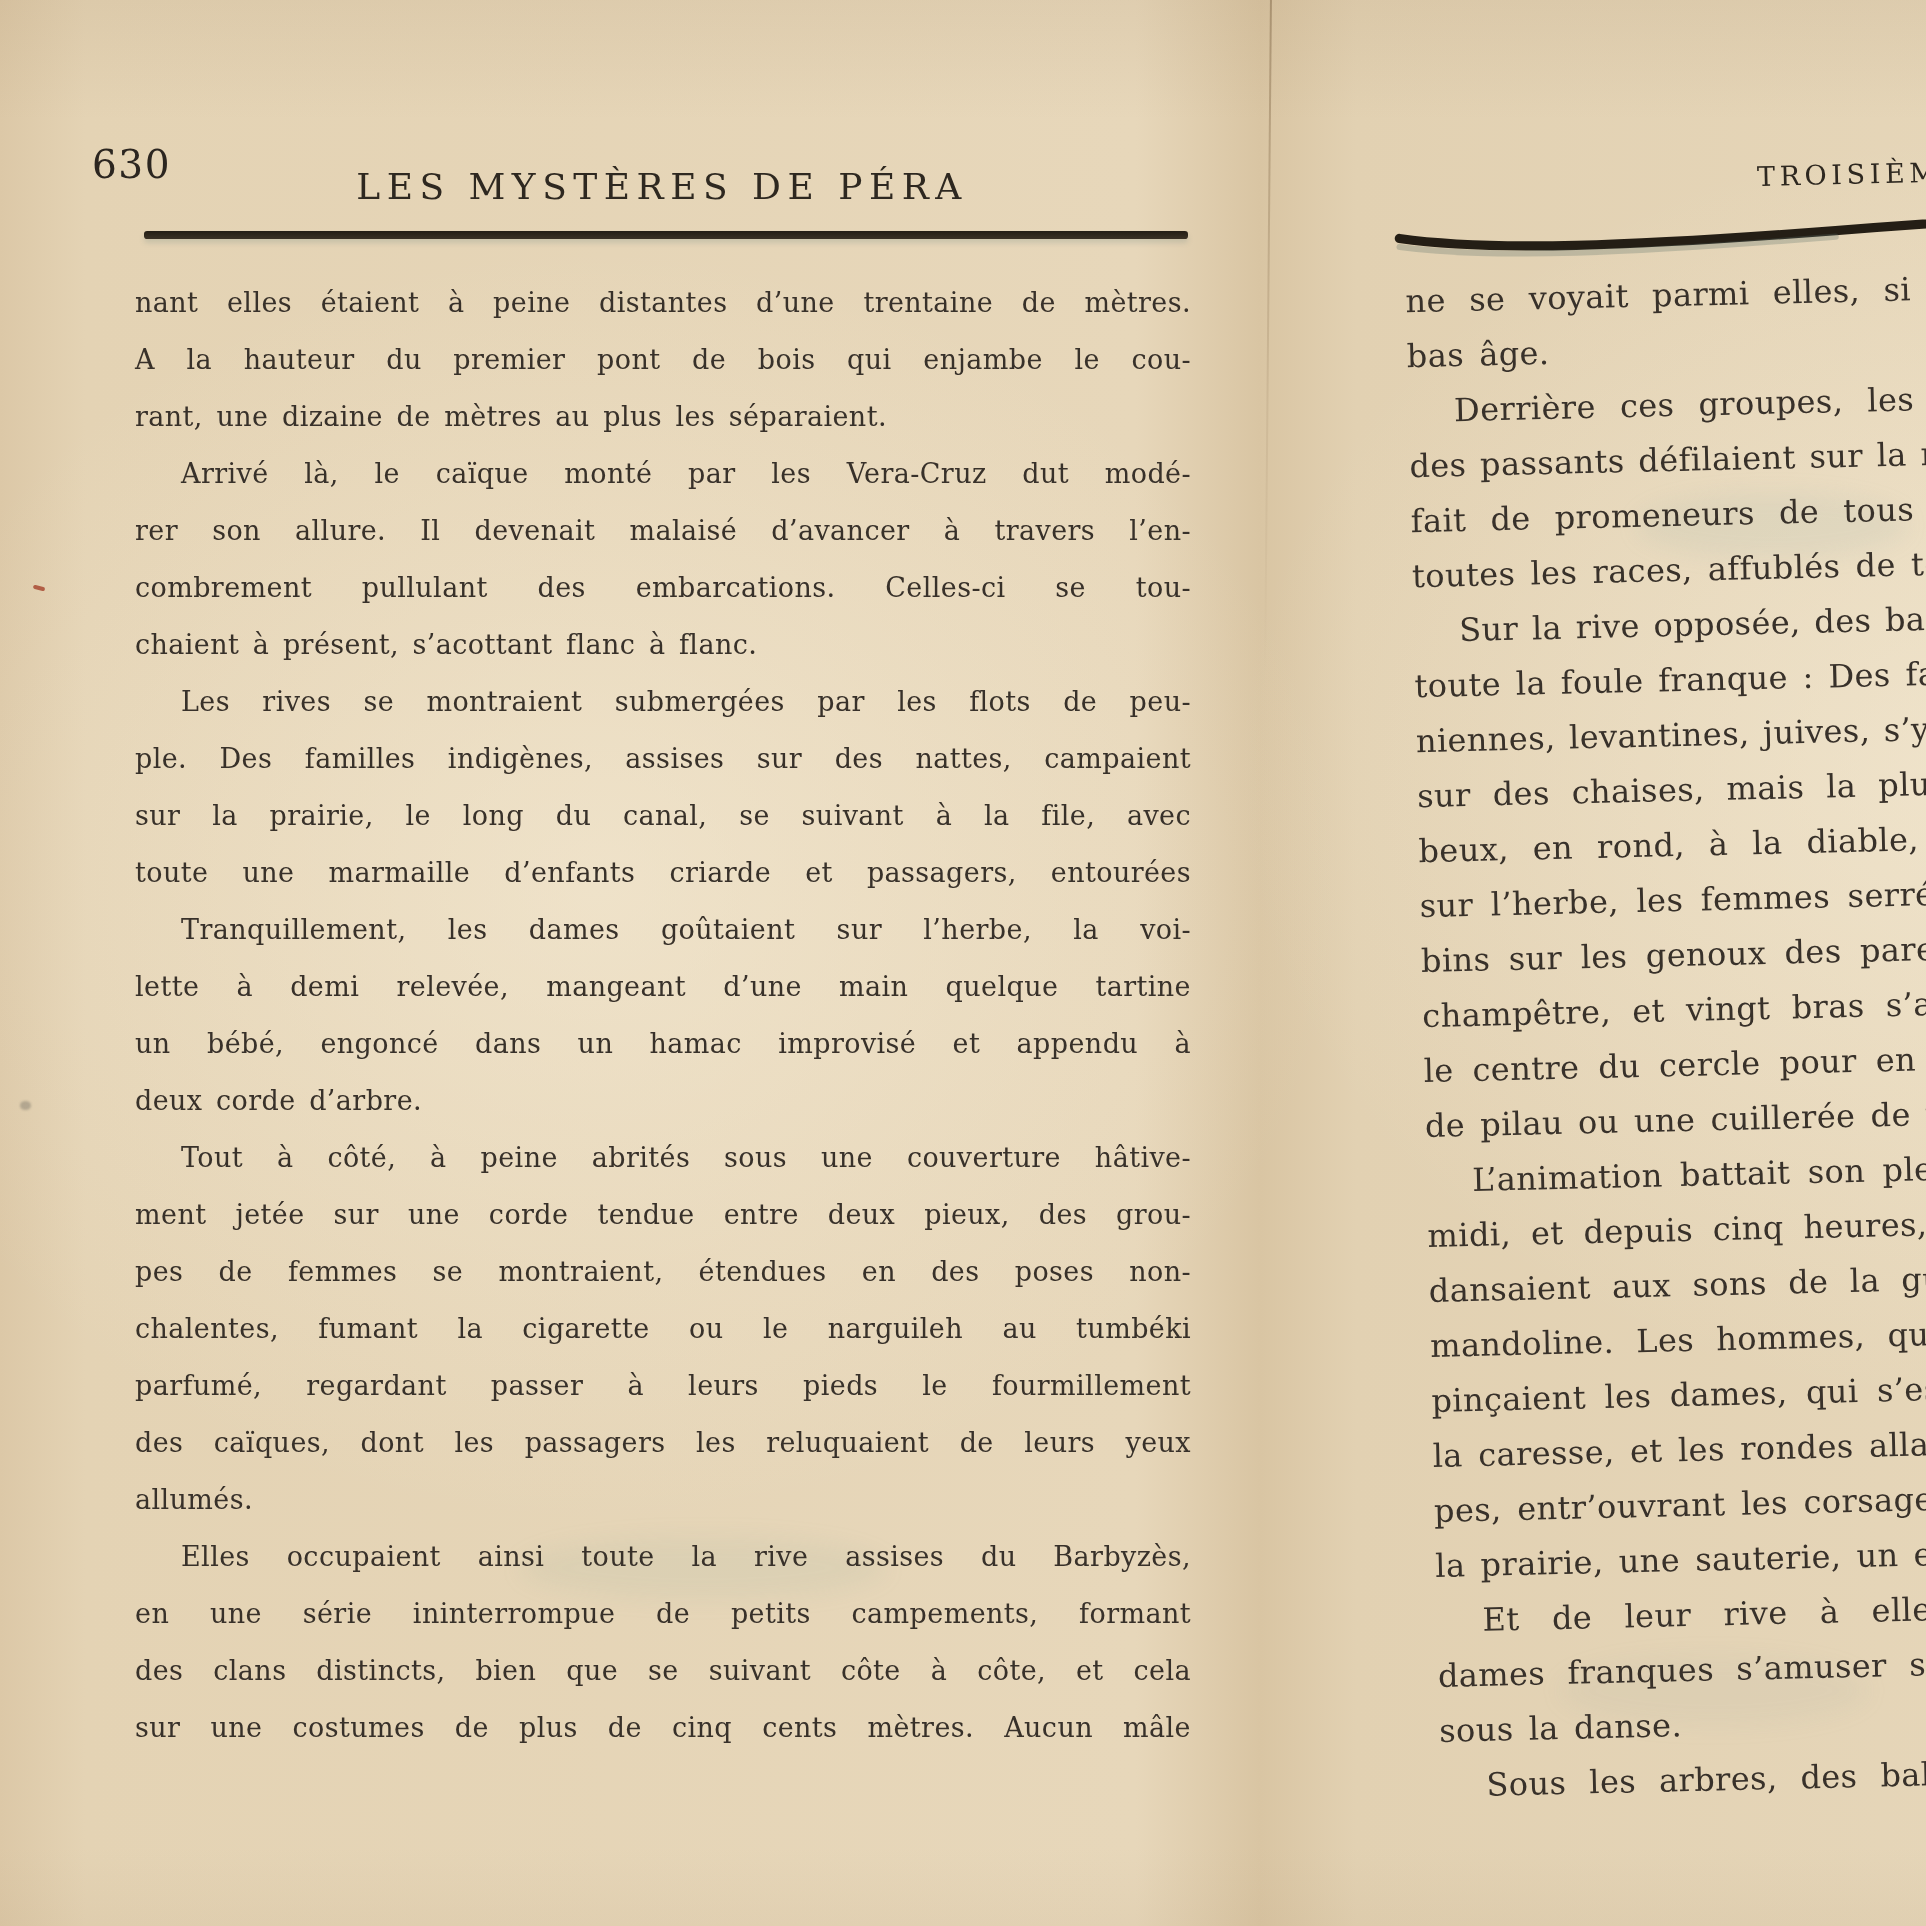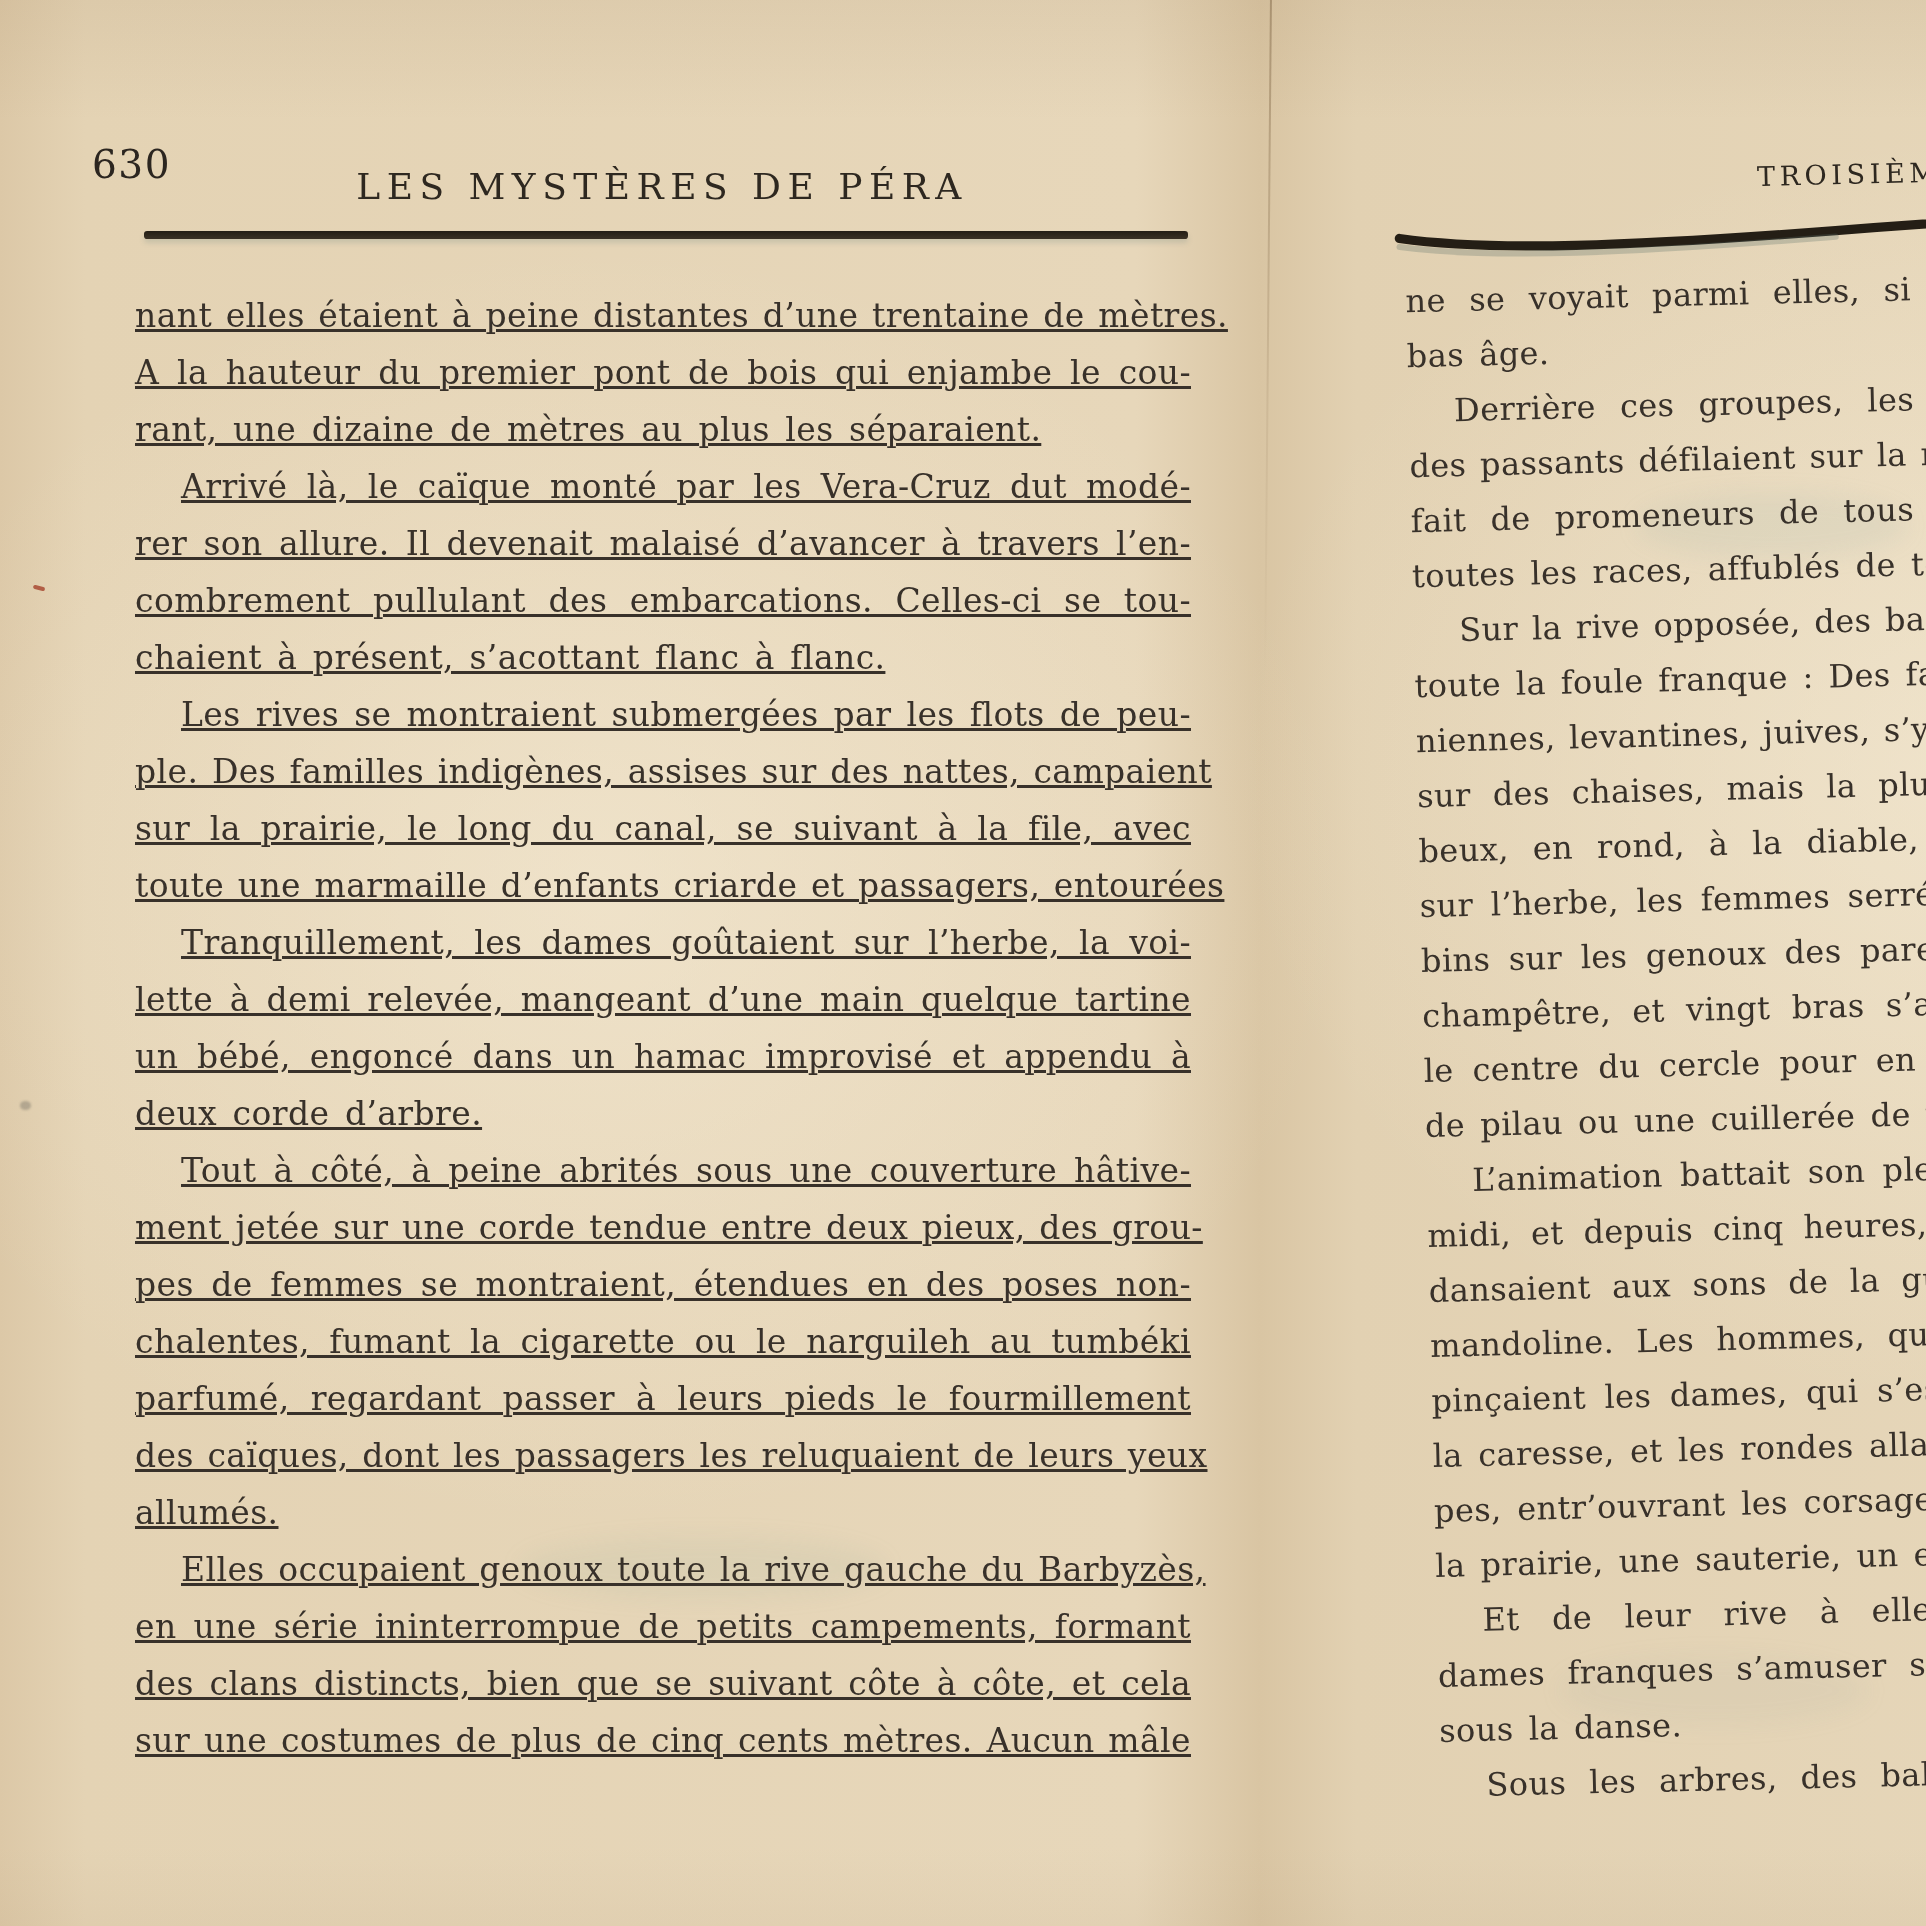--- a/index.html
+++ b/index.html
@@ -33,21 +33,21 @@
 
   .header-rule-left{
     position:absolute;left:144px;top:231px;width:1044px;height:8px;
     background:linear-gradient(180deg,#241e15,#3a3125);
     border-radius:3.1px;
     box-shadow:0 3.9px 5.4px rgba(120,140,130,0.25);
   }
   .header-rule-right{position:absolute;left:0;top:208px;width:1079px;height:54px;}
 
   .body-text{position:absolute;}
-  .bt-left{left:135px;top:287px;width:1056px;font-size:33px;line-height:57px;text-decoration:underline;}
+  .bt-left{left:135px;top:274px;width:1056px;font-size:27px;line-height:57px;}
   .bt-right{left:11.6px;top:274px;width:1071px;font-size:32px;line-height:55px;}
   .line{
     height:inherit;
     text-align:justify;text-align-last:justify;
     letter-spacing:0.4px;word-spacing:2.7px;
     white-space:nowrap;
   }
   .bt-left .line{height:57px;}
   .bt-right .line{height:55px;}
   .line.indent{text-indent:46px;}
@@ -102,21 +102,21 @@
         <div class="line">lette à demi relevée, mangeant d’une main quelque tartine</div>
         <div class="line">un bébé, engoncé dans un hamac improvisé et appendu à</div>
         <div class="line pend">deux corde d’arbre.</div>
         <div class="line indent">Tout à côté, à peine abrités sous une couverture hâtive-</div>
         <div class="line">ment jetée sur une corde tendue entre deux pieux, des grou-</div>
         <div class="line">pes de femmes se montraient, étendues en des poses non-</div>
         <div class="line">chalentes, fumant la cigarette ou le narguileh au tumbéki</div>
         <div class="line">parfumé, regardant passer à leurs pieds le fourmillement</div>
         <div class="line">des caïques, dont les passagers les reluquaient de leurs yeux</div>
         <div class="line pend">allumés.</div>
-        <div class="line indent">Elles occupaient genoux toute la rive gauche du Barbyzès,</div>
+        <div class="line indent">Elles occupaient ainsi toute la rive assises du Barbyzès,</div>
         <div class="line">en une série ininterrompue de petits campements, formant</div>
         <div class="line">des clans distincts, bien que se suivant côte à côte, et cela</div>
         <div class="line">sur une costumes de plus de cinq cents mètres. Aucun mâle</div>
       </div>
   </div>
 
   <div class="page page-right">
 
     <div class="running-title rt-right">TROISIÈME PARTIE.</div>
     <svg class="header-rule-right" viewBox="0 0 2800 140" preserveAspectRatio="none">

